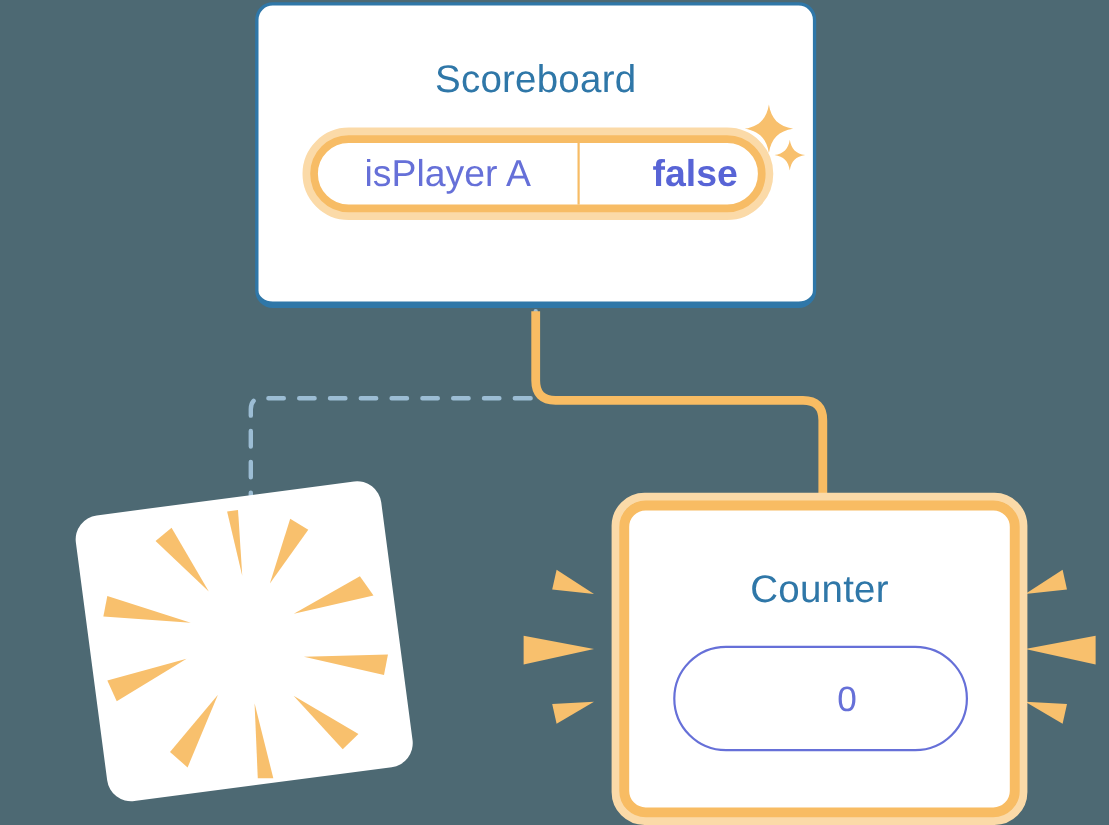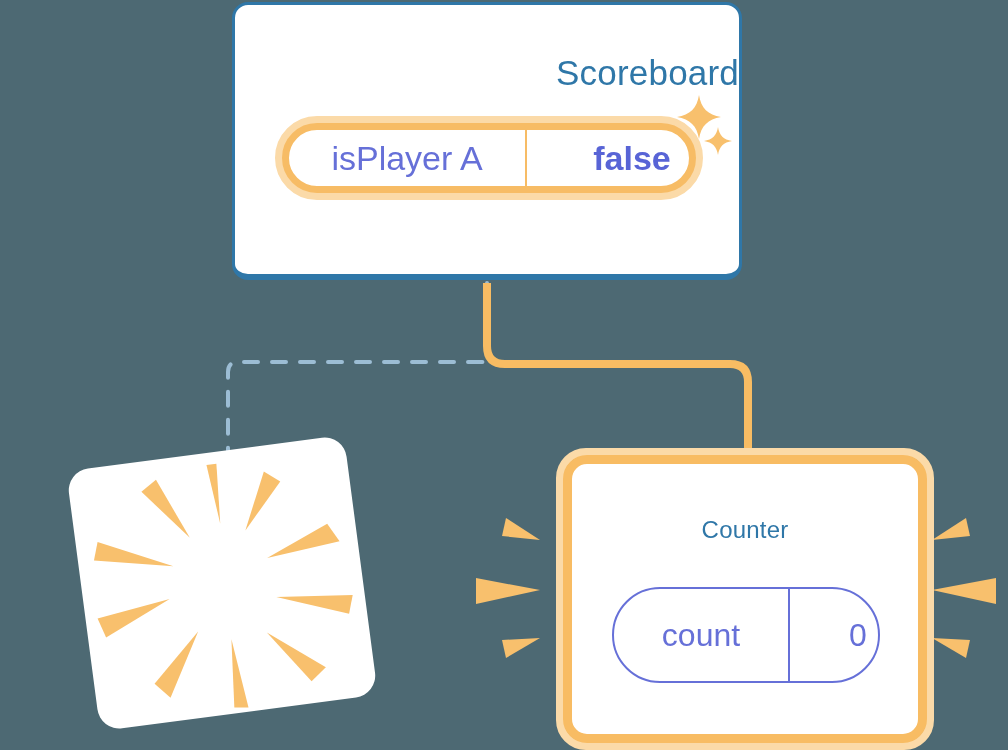--- a/index.html
+++ b/index.html
@@ -50,21 +50,20 @@
 
   .card-title {
     text-align: center;
     color: #2f77a8;
     font-size: 35px;
     font-weight: normal;
     letter-spacing: 0.2px;
   }
   .scoreboard-card .card-title {
     margin-top: 48px;
-    text-align: right;
   }
 
   
   .pill-glow-wrap {
     position: absolute;
     left: 275px;
     top: 116px;
     width: 428px;
     height: 84px;
     z-index: 4;
@@ -163,21 +162,21 @@
     right: 7px; bottom: 7px;
     border: 9px solid #f8bc63;
     border-radius: 24px;
     box-sizing: border-box;
     background: #ffffff;
   }
   .counter-card-wrap .card-title {
     position: absolute;
     left: 0; right: 0;
     top: 68px;
-    font-size: 24px;
+    font-size: 35px;
   }
 
   .counter-pill {
     position: absolute;
     left: 56px;
     top: 139px;
     width: 268px;
     height: 96px;
     border: 2px solid #6670d8;
     border-radius: 999px;
@@ -269,18 +268,17 @@
       <polygon points="2,92 66,80 66,106"></polygon>
       <polygon points="2,140 36,160 40,142"></polygon>
     </g>
   </svg>
 
   <div class="counter-card-wrap">
     <div class="counter-glow"></div>
     <div class="counter-core"></div>
     <div class="card-title">Counter</div>
     <div class="counter-pill">
-      <div class="pill-key">count</div>
       <div class="pill-val">0</div>
     </div>
   </div>
 
 </div>
 
 </body></html>

